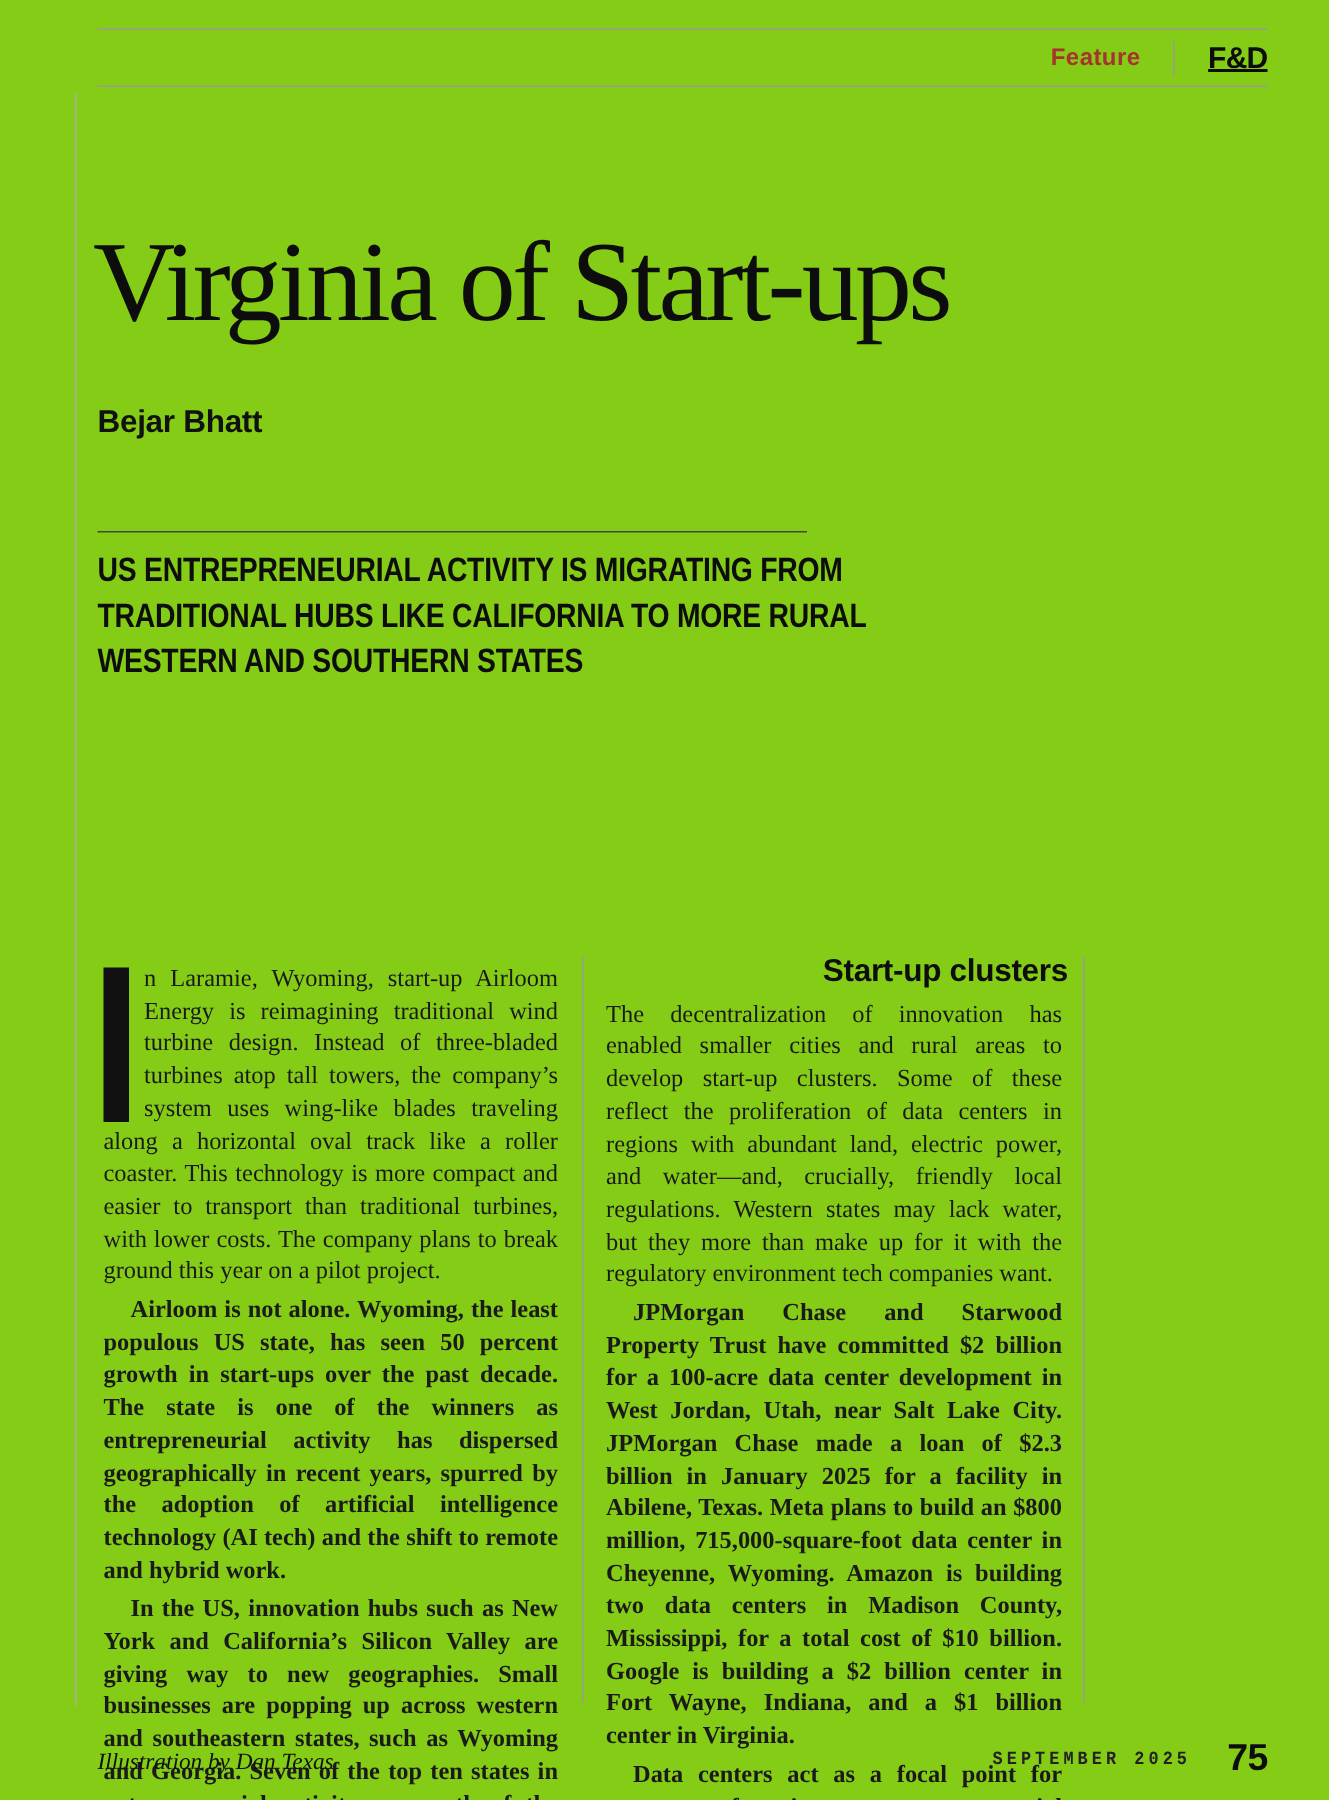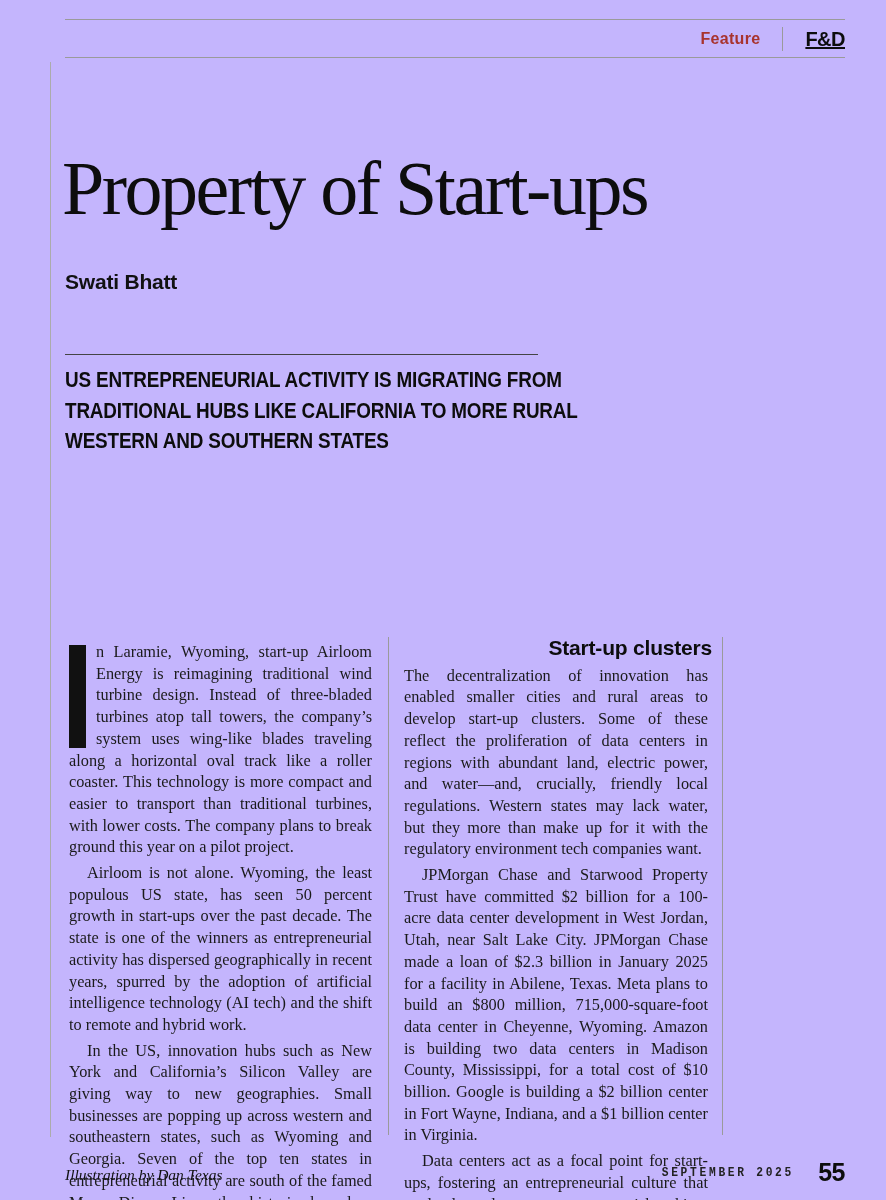--- a/index.html
+++ b/index.html
@@ -1,19 +1,19 @@
 <!DOCTYPE html>
 <html lang="en"><head>
 <meta charset="utf-8">
 <style>
   html,body{margin:0;padding:0;background:#e8e8e8;}
   .page{
     position:relative;
     width:886px;height:1200px;
-    background:#c4b5fd;
+    background:#84cc16;
     font-family:"Liberation Serif", serif;
     color:#1a1a1a;
     overflow:hidden;
     margin:0 auto;
   }
   
   .rule{position:absolute;background:#9a9a9a;height:1px;}
   .rule-top{left:65px;right:41px;top:19px;}
   .rule-top2{left:65px;right:41px;top:57px;}
   .header-row{
@@ -50,21 +50,21 @@
   
   .col{
     position:absolute;top:637px;
     font-size:16.3px;line-height:21.7px;
     text-align:justify;
     color:#1a1a1a;
   }
   .col-left{left:65px;width:311px;}
   .col-right{left:400px;width:312px;}
   .col p{margin:4px;hyphens:auto;-webkit-hyphens:auto;}
-  .col p.indent{text-indent:18px;}
+  .col p.indent{text-indent:18px;font-weight:bold;}
   .col-divider{position:absolute;top:637px;width:1px;height:498px;background:#9a9a9a;}
   .div-mid{left:388px;}
   .div-right{left:722px;}
   .drop-cap{
     float:left;
     width:17px;height:103px;
     background:#111;color:transparent;
     margin:4px 10px 0 0;
     overflow:hidden;
   }
@@ -101,24 +101,24 @@
     <span class="feature-label" style="color:#A8332E">Feature</span>
     <span class="header-sep"></span>
     <span class="brand">F&amp;D</span>
   </div>
   <div class="rule rule-top2"></div>
 
   <div class="page-rule-left"></div>
 
   <h1 class="title" style="margin:0;">
     <br>
-    <span>Property of Start-ups</span>
+    <span>Virginia of Start-ups</span>
   </h1>
 
-  <div class="author">Swati Bhatt</div>
+  <div class="author">Bejar Bhatt</div>
 
   <div class="standfirst-rule"></div>
   <div class="standfirst">
     <div class="sf-line">US ENTREPRENEURIAL ACTIVITY IS MIGRATING FROM</div>
     <div class="sf-line">TRADITIONAL HUBS LIKE CALIFORNIA TO MORE RURAL</div>
     <div class="sf-line">WESTERN AND SOUTHERN STATES</div>
   </div>
 
   <div class="col col-left">
     <p>
@@ -135,16 +135,16 @@
     <p>The decentralization of innovation has enabled smaller cities and rural areas to develop start-up clusters. Some of these reflect the proliferation of data centers in regions with abundant land, electric power, and water—and, crucially, friendly local regulations. Western states may lack water, but they more than make up for it with the regulatory environment tech companies want.</p>
     <p class="indent">JPMorgan Chase and Starwood Property Trust have committed $2 billion for a 100-acre data center development in West Jordan, Utah, near Salt Lake City. JPMorgan Chase made a loan of $2.3 billion in January 2025 for a facility in Abilene, Texas. Meta plans to build an $800 million, 715,000-square-foot data center in Cheyenne, Wyoming. Amazon is building two data centers in Madison County, Mississippi, for a total cost of $10 billion. Google is building a $2 billion center in Fort Wayne, Indiana, and a $1 billion center in Virginia.</p>
     <p class="indent">Data centers act as a focal point for start-ups, fostering an entrepreneurial culture that applauds and even encourages risk taking. Moreover, a sociocultural mindset stemming from geographic proximity of firms along the AI tech supply chain encourages entrepreneurs to experiment and innovate rapidly.</p>
   </div>
 
   <div class="col-divider div-right"></div>
 
   <div class="credit">Illustration by Dan Texas</div>
   <div class="footer-right">
     <span class="issue-date">SEPTEMBER 2025</span>
-    <span class="page-number">55</span>
+    <span class="page-number">75</span>
   </div>
 
 </div>
 
 </body></html>

